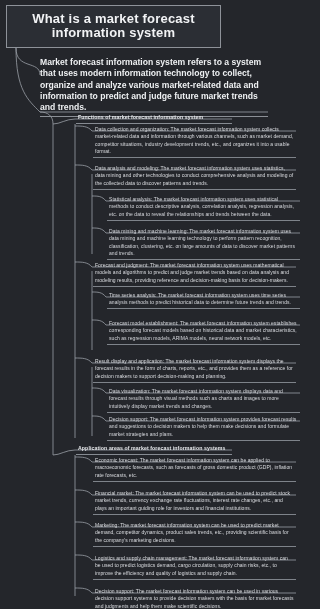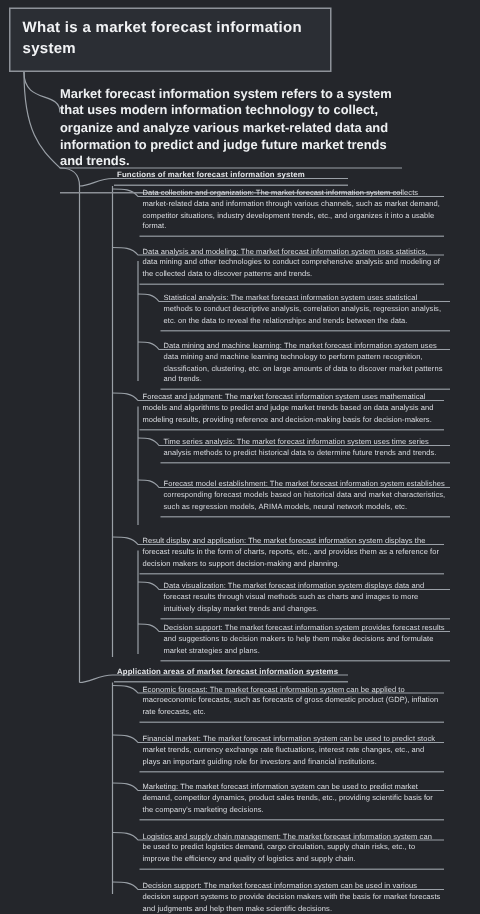--- a/index.html
+++ b/index.html
@@ -40,37 +40,38 @@
   }
 
   
   .root-box {
     left: 6px;
     top: 5px;
     width: 215px;
     border: 1px solid #8e9299;
     background: #2b2e34;
     padding: 6px 8px 7px 8px;
-    font-size: 10px;
+    text-align: center;
+    font-size: 13px;
     font-weight: bold;
     line-height: 14px;
     letter-spacing: 0.2px;
     color: #f2f3f5;
   }
 
   
   .lv-intro {
     left: 40px;
     top: 57px;
     width: 228px;
     font-size: 8.6px;
     font-weight: bold;
     line-height: 11.3px;
     color: #eef0f2;
-    padding-bottom: 15px;
+    padding-bottom: 3px;
     border-bottom: 1.5px solid #8b8f96;
   }
 
   
   .lv1 {
     font-size: 5.2px;
     font-weight: bold;
     line-height: 7px;
     color: #e4e6e9;
     padding: 0 2px 1.5px 2px;

